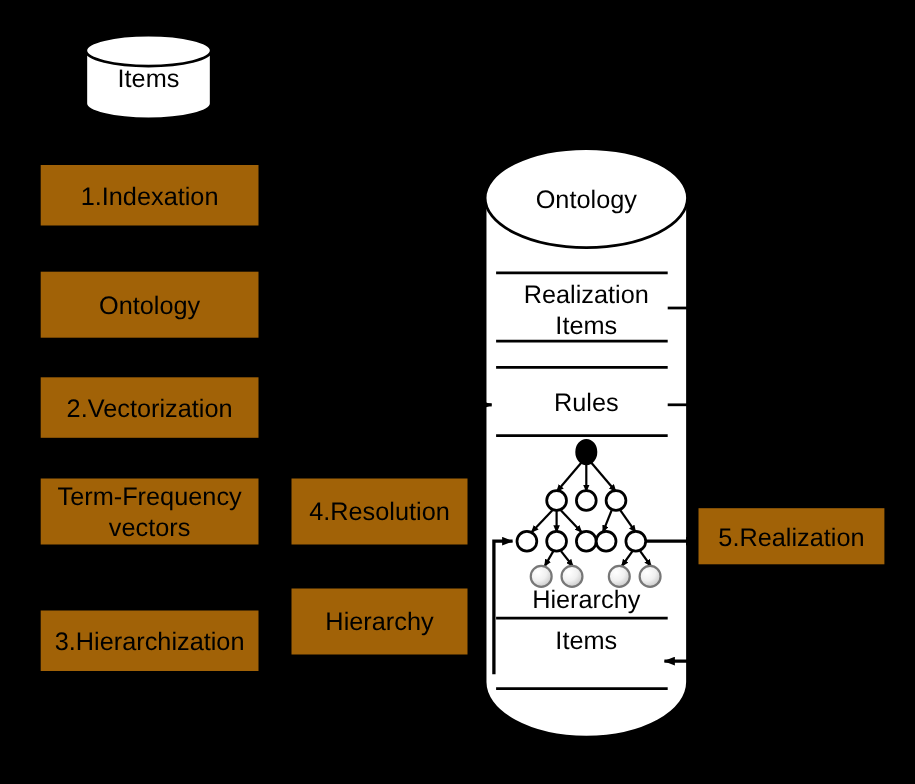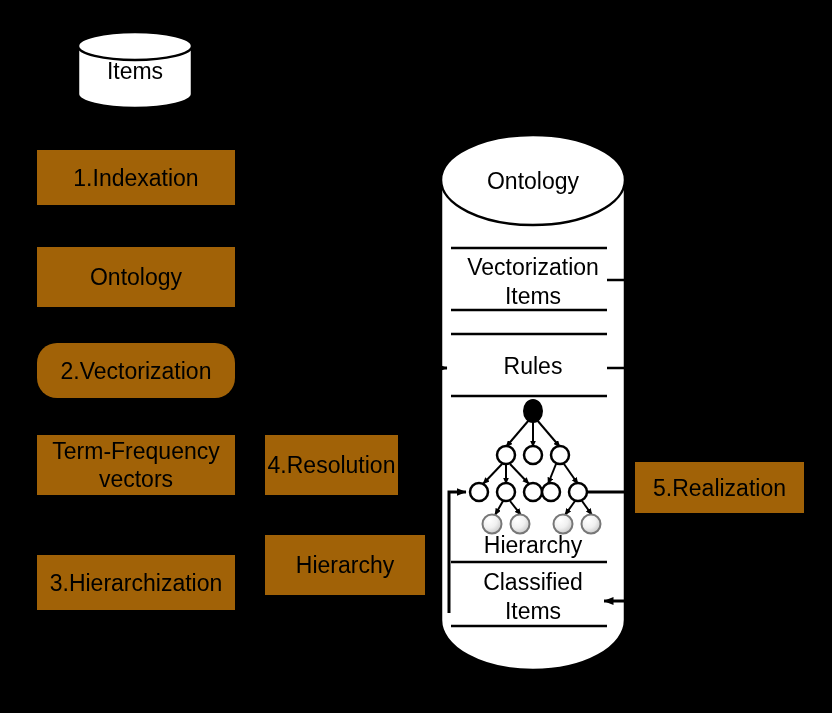--- a/index.html
+++ b/index.html
@@ -55,34 +55,34 @@
   <div style="position:absolute; left:78px; top:58px; width:114px; text-align:center; color:#000; font-size:23px;">Items</div>
 
   <div class="box" style="left:37px; top:150px; width:198px; height:55px;">
     <span>1.Indexation</span>
   </div>
 
   <div class="box" style="left:37px; top:247px; width:198px; height:60px; flex-direction:column;">
     <span>Ontology</span>
   </div>
 
-  <div class="box" style="left:37px; top:343px; width:198px; height:55px;border-radius:20px;">
+  <div class="box" style="left:37px; top:343px; width:198px; height:55px;">
     <span>2.Vectorization</span>
   </div>
 
   <div class="box" style="left:37px; top:435px; width:198px; height:60px; flex-direction:column;">
     <span>Term-Frequency</span>
     <span>vectors</span>
   </div>
 
   <div class="box" style="left:37px; top:555px; width:198px; height:55px;">
     <span>3.Hierarchization</span>
   </div>
 
-  <div class="box" style="left:265px; top:435px; width:133px; height:60px;">
+  <div class="box" style="left:265px; top:435px; width:160px; height:60px;">
     <span>4.Resolution</span>
   </div>
 
   <div class="box" style="left:265px; top:535px; width:160px; height:60px; flex-direction:column;">
     <span>Hierarchy</span>
   </div>
 
   <div class="box" style="left:635px; top:462px; width:169px; height:51px;">
     <span>5.Realization</span>
   </div>
@@ -172,26 +172,25 @@
 
       <line x1="587" y1="492" x2="633" y2="492" marker-end="url(#arrowSolid)"></line>
 
       <line x1="635" y1="601" x2="604" y2="601" marker-end="url(#arrowSolid)"></line>
     </g>
   </svg>
 
   <div style="position:absolute; left:441px; top:168px; width:184px; text-align:center; color:#000; font-size:23px;">Ontology</div>
 
   <div style="position:absolute; left:441px; top:253px; width:184px; text-align:center; color:#000; font-size:23px; line-height:29px;">
-    <div>Vectorization</div>
+    <div>Realization</div>
     <div>Items</div>
   </div>
 
   <div style="position:absolute; left:441px; top:353px; width:184px; text-align:center; color:#000; font-size:23px;">Rules</div>
 
   <div style="position:absolute; left:441px; top:532px; width:184px; text-align:center; color:#000; font-size:23px;">Hierarchy</div>
 
   <div style="position:absolute; left:441px; top:568px; width:184px; text-align:center; color:#000; font-size:23px; line-height:29px;">
-    <div>Classified</div>
     <div>Items</div>
   </div>
 
 </div>
 
 </body></html>

